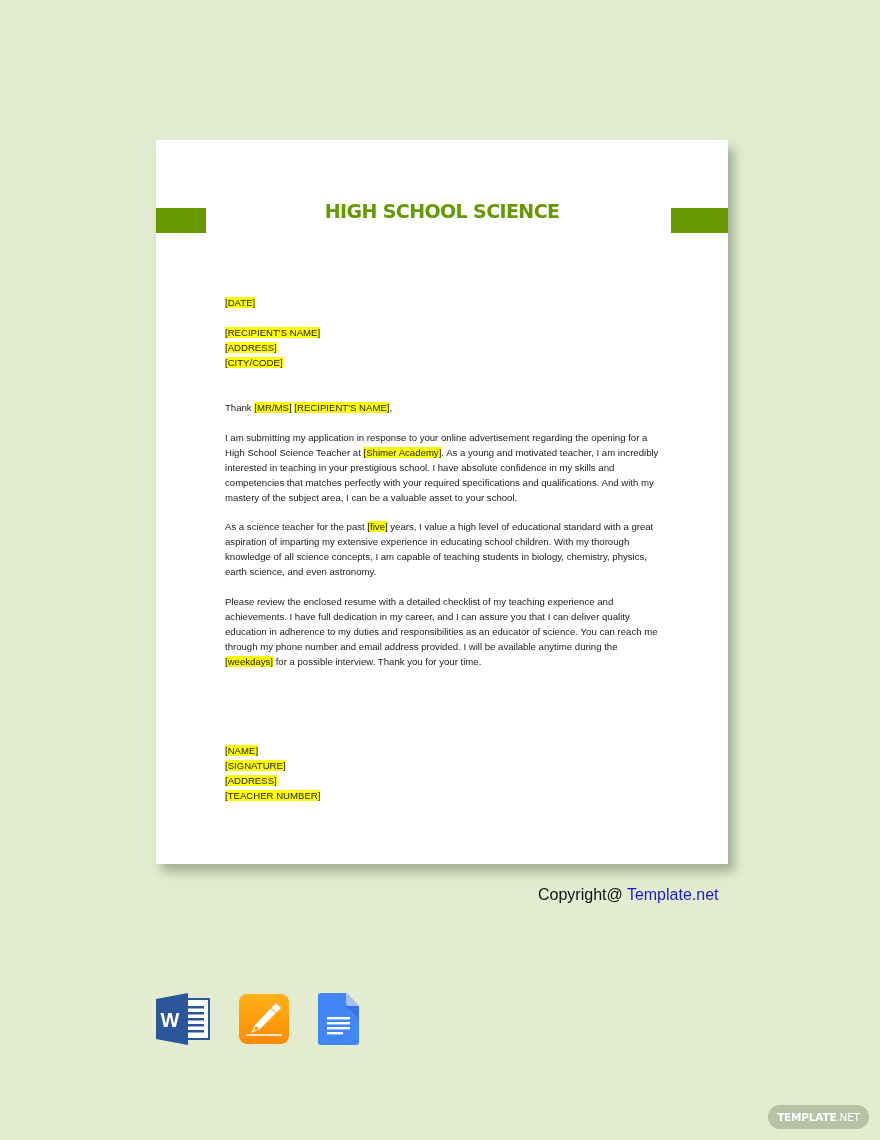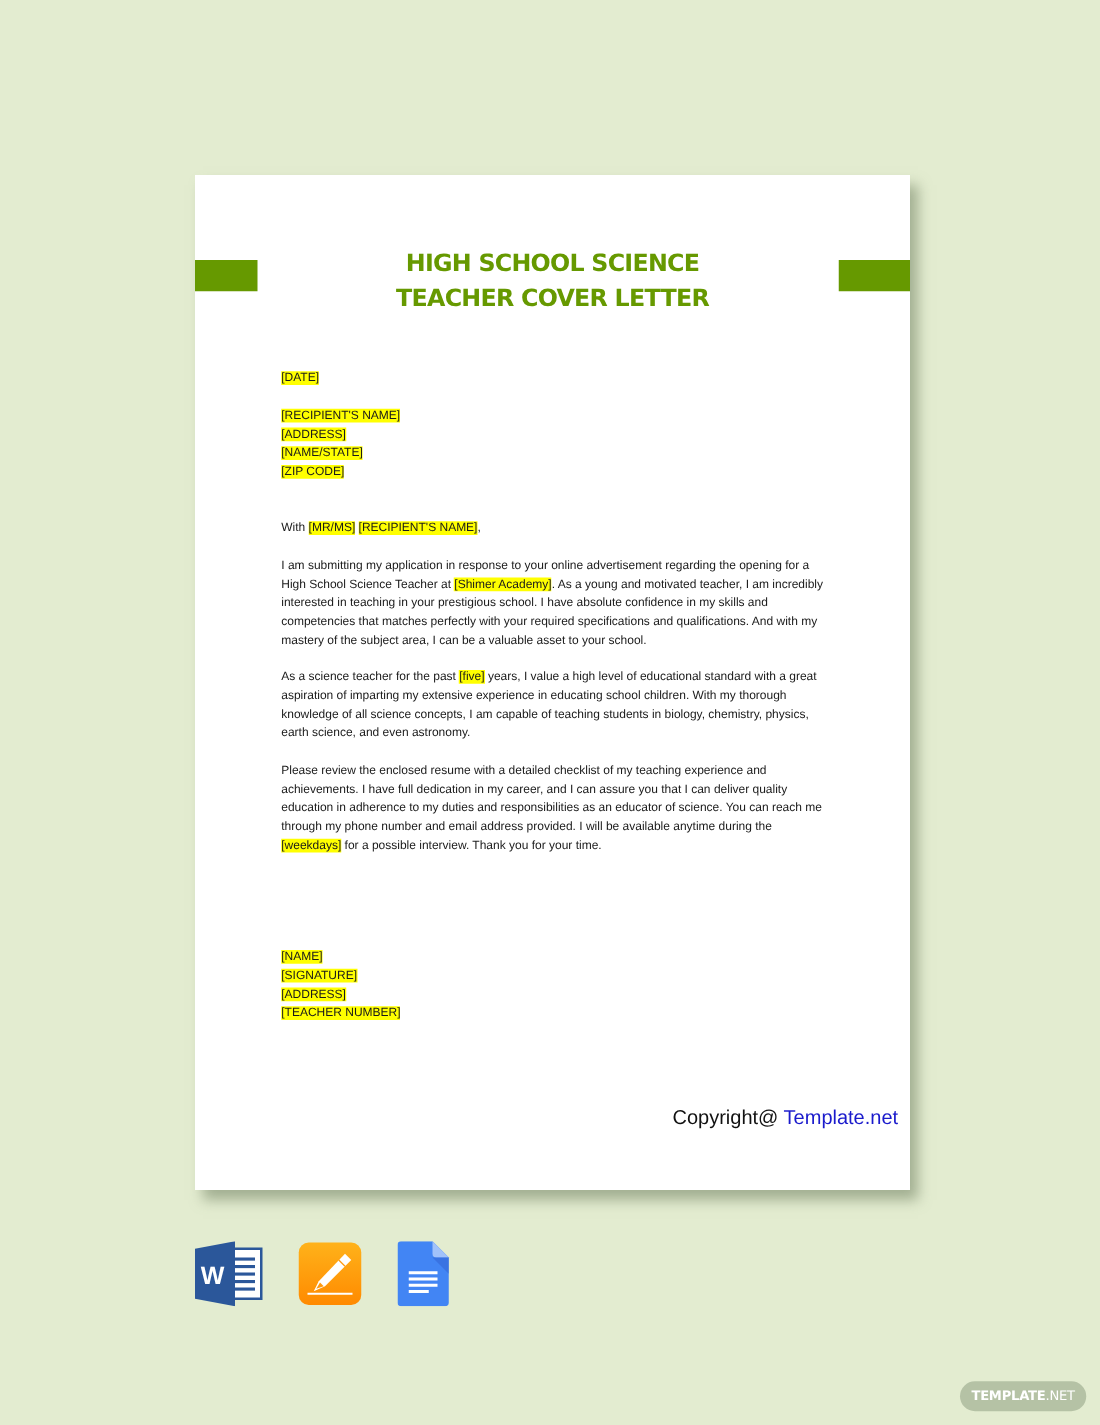--- a/index.html
+++ b/index.html
@@ -12,21 +12,21 @@
       background: #e3ecd0;
       position: relative;
       overflow: hidden;
       font-family: "Liberation Sans", sans-serif;
     }
     .page {
       position: absolute;
       left: 156px;
       top: 140px;
       width: 572px;
-      height: 812px;
+      height: 724px;
       background: #ffffff;
       box-shadow: 6px 8px 10px rgba(110, 125, 95, 0.55);
     }
     .bar {
       position: absolute;
       top: 68px;
       height: 25px;
       background: #669900;
     }
     .bar.left { left: 0; width: 50px; }
@@ -99,34 +99,32 @@
   </style>
 </head>
 <body>
 
 <div class="page">
   <div class="bar left"></div>
   <div class="bar right"></div>
 
   <div class="title">
     <div>HIGH SCHOOL SCIENCE</div>
-    <div>TEACHER COVER LETTER</div>
   </div>
 
   <div class="body">
     <div class="block"><span class="hl">[DATE]</span></div>
     <div class="gap15"></div>
     <div class="block"><span class="hl">[RECIPIENT'S NAME]</span></div>
     <div class="block"><span class="hl">[ADDRESS]</span></div>
-    <div class="block"><span class="hl">[NAME/STATE]</span></div>
-    <div class="block"><span class="hl">[ZIP CODE]</span></div>
+    <div class="block"><span class="hl">[CITY/CODE]</span></div>
     <div class="gap15"></div>
     <div class="gap15"></div>
 
-    <p class="p"><span>With </span><span class="hl">[MR/MS]</span> <span class="hl">[RECIPIENT'S NAME]</span><span>,</span></p>
+    <p class="p"><span>Thank </span><span class="hl">[MR/MS]</span> <span class="hl">[RECIPIENT'S NAME]</span><span>,</span></p>
 
     <p class="p"><span>I am submitting my application in response to your online advertisement regarding the opening for a High School Science Teacher at </span><span class="hl">[Shimer Academy]</span><span>. As a young and motivated teacher, I am incredibly interested in teaching in your prestigious school. I have absolute confidence in my skills and competencies that matches perfectly with your required specifications and qualifications. And with my mastery of the subject area, I can be a valuable asset to your school.</span></p>
 
     <p class="p"><span>As a science teacher for the past </span><span class="hl">[five]</span><span> years, I value a high level of educational standard with a great aspiration of imparting my extensive experience in educating school children. With my thorough knowledge of all science concepts, I am capable of teaching students in biology, chemistry, physics, earth science, and even astronomy.</span></p>
 
     <p class="p"><span>Please review the enclosed resume with a detailed checklist of my teaching experience and achievements. I have full dedication in my career, and I can assure you that I can deliver quality education in adherence to my duties and responsibilities as an educator of science. You can reach me through my phone number and email address provided. I will be available anytime during the </span><span class="hl">[weekdays]</span><span> for a possible interview. Thank you for your time.</span></p>
 
     <div class="gap15"></div>
     <div class="gap15"></div>
     <div class="gap15"></div>

